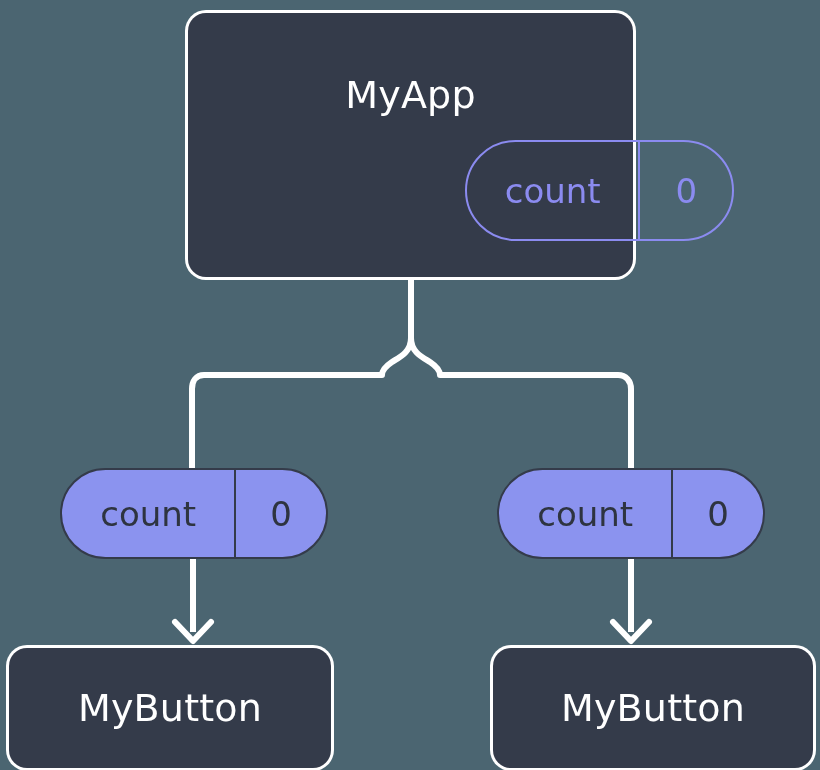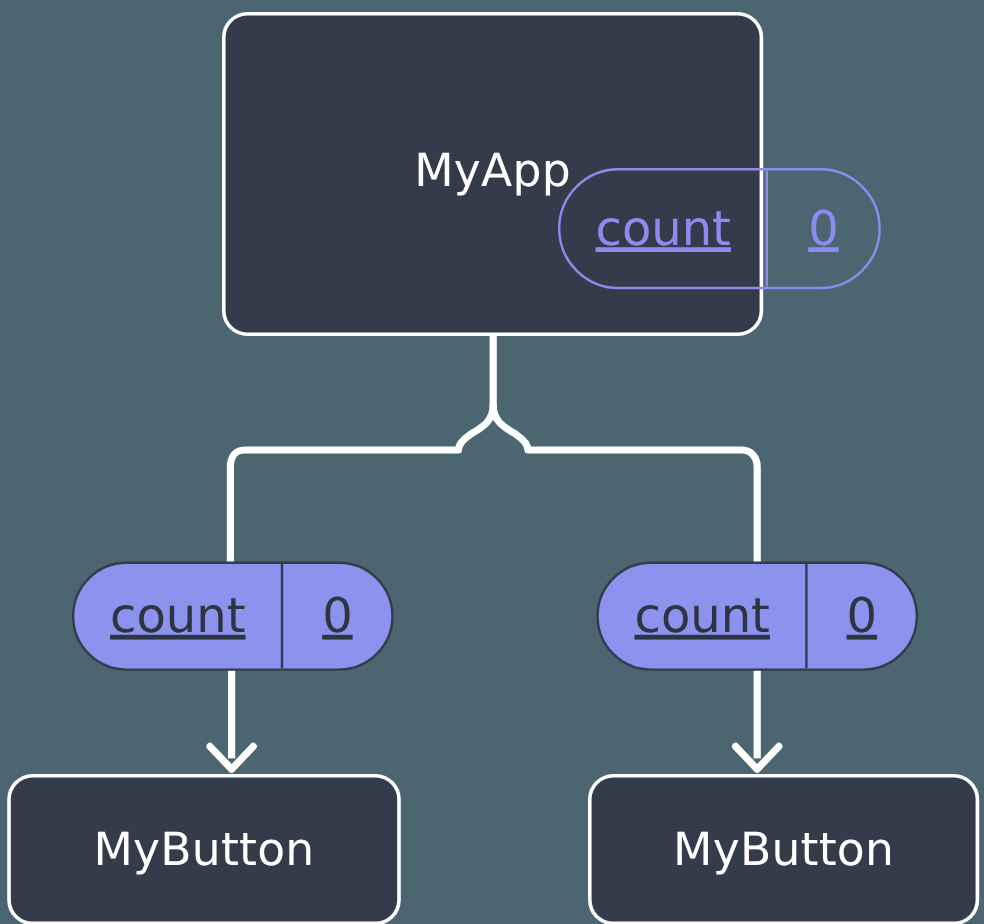--- a/index.html
+++ b/index.html
@@ -48,21 +48,20 @@
   }
 
   #card-myapp {
     left: 188px;
     top: 13px;
     width: 445px;
     height: 264px;
   }
   #card-myapp .card-title {
     top: 60px;
-    margin-top: 47px;
   }
 
   #card-mybutton-left {
     left: 9px;
     top: 648px;
     width: 322px;
     height: 120px;
   }
   #card-mybutton-left .card-title {
     top: 38px;
@@ -85,25 +84,24 @@
     align-items: stretch;
     box-sizing: border-box;
     border-radius: 999px;
     overflow: hidden;
   }
   .pill-key,
   .pill-value {
     display: flex;
     align-items: center;
     justify-content: center;
-    font-size: 40px;
+    font-size: 34px;
     font-weight: 400;
     white-space: nowrap;
     box-sizing: border-box;
-    text-decoration: underline;
   }
 
   
   .pill-outline {
     border: 2px solid #8b8bf0;
     background: transparent;
   }
   .pill-outline .pill-key,
   .pill-outline .pill-value {
     color: #8b8bf0;

